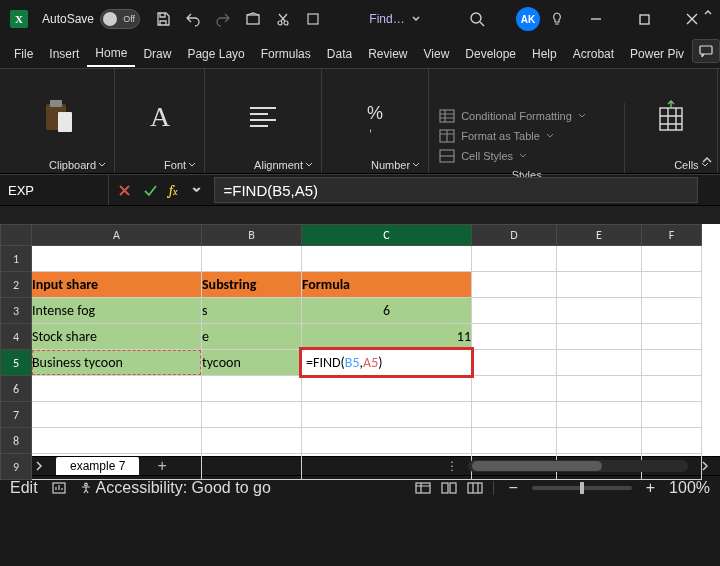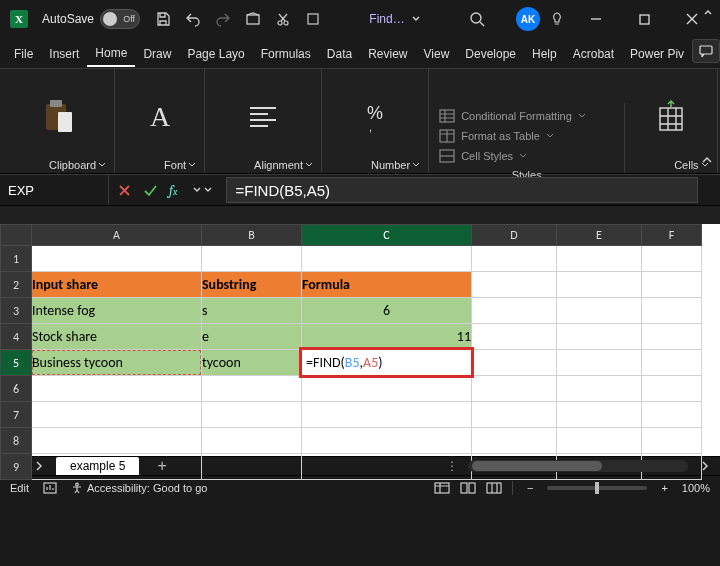--- a/index.html
+++ b/index.html
@@ -56,21 +56,21 @@
 
   
   .fx-row{display:flex;align-items:stretch;height:30px;background:var(--bg);border-top:1px solid var(--border);border-bottom:1px solid #000;}
   .namebox{width:108px;display:flex;align-items:center;background:var(--bg);border-right:1px solid var(--border);}
   .namebox input{flex:1;background:transparent;border:none;color:#fff;font-size:13px;padding:0 8px;outline:none;font-family:inherit;}
   .namebox .dd{width:20px;display:flex;align-items:center;justify-content:center;color:#ccc;}
   .fx-btns{display:flex;align-items:center;padding:0 6px;gap:8px;}
   .fx-btns .fxb{color:#ccc;display:flex;align-items:center;justify-content:center;width:18px;}
   .fx-btns .cancel{color:#d9534f;}
   .fx-btns .accept{color:#59c159;}
-  .fx-label{font-style:italic;font-family:"Cambria","Times New Roman",serif;font-size:14px;color:#5eead4;margin:0 14px 0 2px;}
+  .fx-label{font-style:italic;font-family:"Cambria","Times New Roman",serif;font-size:14px;color:#fde047;margin:0 2px 0 2px;}
   .formula-bar{flex:1;background:#2c2c2c;border:1px solid #444;margin:2px 22px 2px 3px;padding:2px 8px;display:flex;align-items:center;font-size:15px;color:#fff;position:relative;}
   .fx-expand{position:absolute;right:6px;top:6px;color:#ccc;}
 
   
   .gap-row{height:18px;background:var(--bg2);}
 
   
   .grid-wrap{background:#fff;color:#000;position:relative;height:232px;}
   .sheet{border-collapse:collapse;table-layout:fixed;}
   .sheet th,.sheet td{border:1px solid #d0d0d0;padding:0;height:25px;font-size:14px;
@@ -98,21 +98,21 @@
   
   .hscroll{height:18px;background:var(--bg);display:flex;align-items:center;padding:0 8px;gap:10px;color:#ccc;border-top:1px solid #000;}
   .hscroll .arrow{width:14px;display:flex;justify-content:center;}
   .sheet-tab{background:#fff;color:#000;padding:2px 14px;border-radius:2px 2px 0 0;font-size:12px;position:relative;top:0;}
   .plus-tab{color:#bbb;padding:0 8px;font-size:16px;line-height:14px;}
   .dots{color:#bbb;}
   .hbar{flex:0 0 220px;height:12px;background:#2a2a2a;border-radius:6px;position:relative;margin-left:auto;}
   .hbar .thumb{position:absolute;left:4px;top:1px;height:10px;width:130px;background:#5a5a5a;border-radius:5px;}
 
   
-  .status{height:24px;background:var(--bg);display:flex;align-items:center;padding:0 10px;gap:14px;color:#ddd;font-size:11px;border-top:1px solid #000;}
+  .status{height:24px;background:var(--bg);display:flex;align-items:center;padding:0 10px;gap:14px;color:#ddd;font-size:16px;border-top:1px solid #000;}
   .status .views{margin-left:auto;display:flex;gap:10px;align-items:center;}
   .status .zoom-slider{width:100px;height:4px;background:#444;position:relative;border-radius:2px;}
   .status .zoom-slider .zthumb{position:absolute;left:48px;top:-4px;width:4px;height:12px;background:#bbb;}
   .sep{width:1px;height:14px;background:#444;}
 
 </style>
 </head>
 <body>
 
 <div class="titlebar">
@@ -539,21 +539,21 @@
   <div class="arrow">
       <svg width="8" height="10" viewBox="0 0 8 10" stroke="#ccc" fill="none" stroke-width="1.5">
         <path d="M6 1 2 5l4 4"></path>
       </svg>
     </div>
   <div class="arrow">
       <svg width="8" height="10" viewBox="0 0 8 10" stroke="#ccc" fill="none" stroke-width="1.5">
         <path d="M2 1l4 4-4 4"></path>
       </svg>
     </div>
-  <div class="sheet-tab">example 5</div>
+  <div class="sheet-tab">example 7</div>
   <div class="plus-tab">+</div>
   <div style="flex:1"></div>
   <div class="dots">⋮</div>
   <div class="hbar">
       <div class="thumb"></div>
     </div>
   <div class="arrow">
       <svg width="8" height="10" viewBox="0 0 8 10" stroke="#ccc" fill="none" stroke-width="1.5">
         <path d="M2 1l4 4-4 4"></path>
       </svg>

